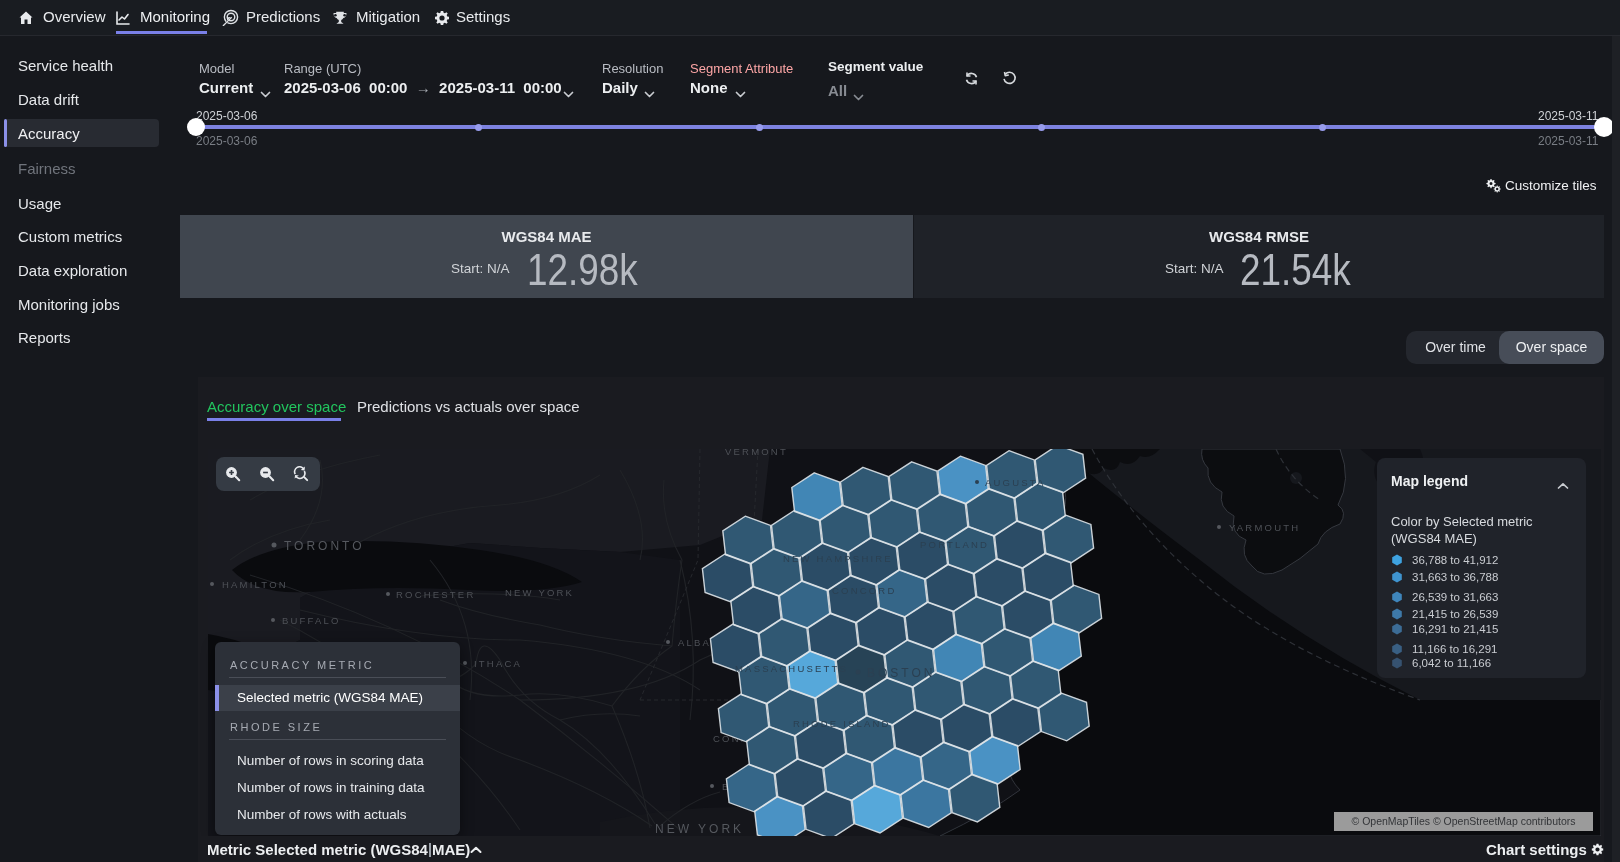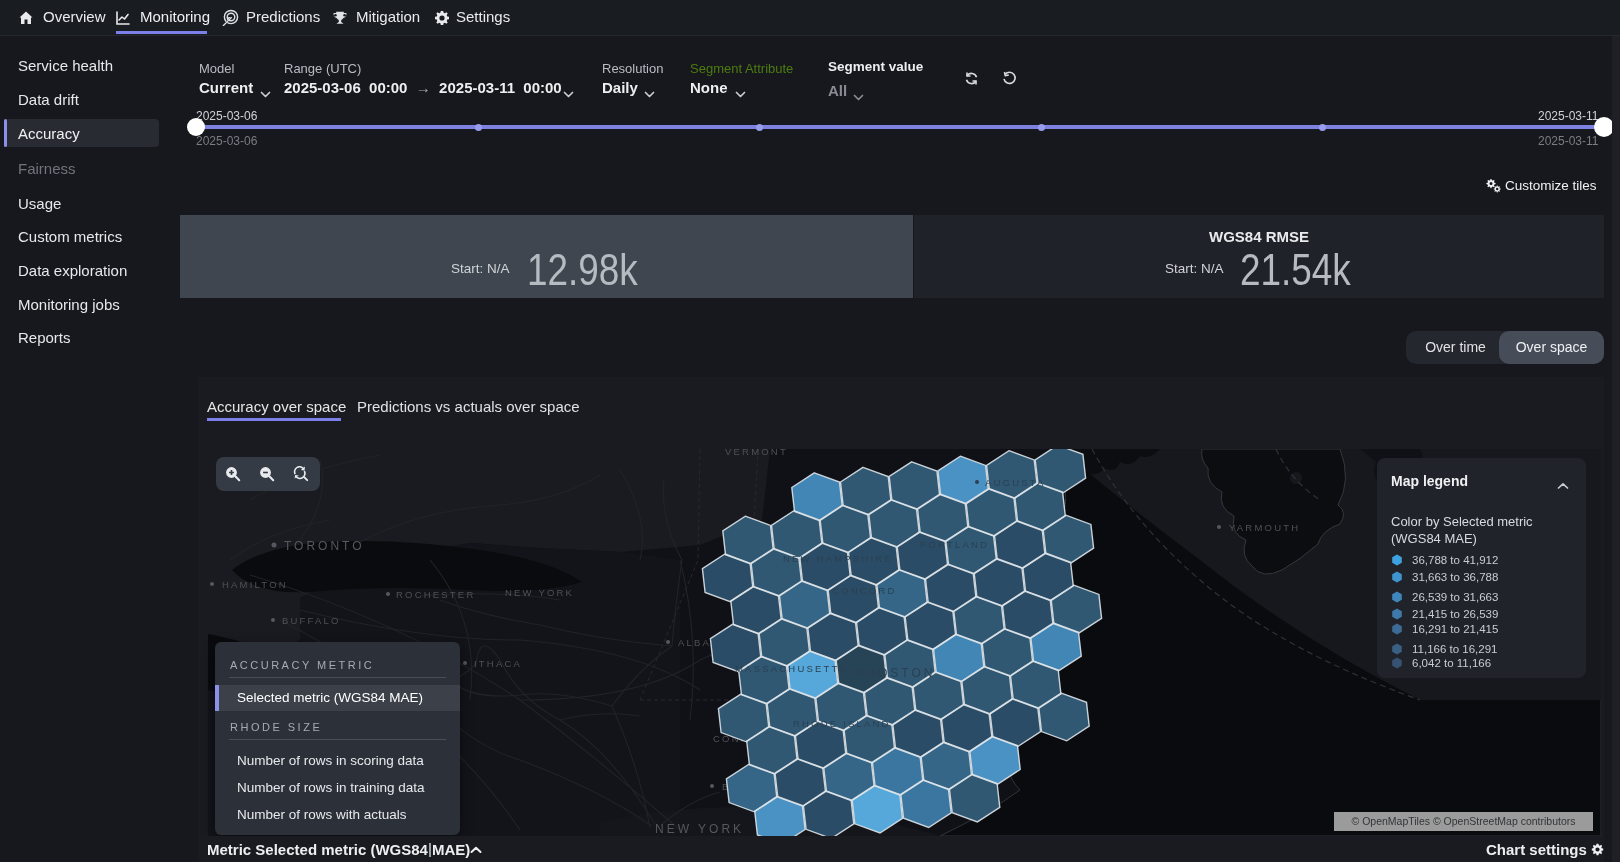--- a/index.html
+++ b/index.html
@@ -58,21 +58,21 @@
  <div class="abs" style="left:284px;top:61px;font-size:13px;color:#b9bcc3">Range (UTC)</div>
  <div class="abs" style="left:284px;top:79px;font-size:15px;font-weight:bold;color:#eceef0">2025-03-06&nbsp; 00:00&nbsp; <span style="font-weight:normal;color:#a9adb4">→</span>&nbsp; 2025-03-11&nbsp; 00:00</div>
  <div class="abs" style="left:563px;top:84px"><svg width="11" height="7" viewBox="0 0 11 7">
         <path d="M1.5 1.5 L5.5 5.5 L9.5 1.5" stroke="#c9ccd1" stroke-width="1.7" fill="none" stroke-linecap="round" stroke-linejoin="round"></path>
       </svg></div>
  <div class="abs" style="left:602px;top:61px;font-size:13px;color:#b9bcc3">Resolution</div>
  <div class="abs" style="left:602px;top:79px;font-size:15px;font-weight:bold;color:#eceef0">Daily</div>
  <div class="abs" style="left:644px;top:84px"><svg width="11" height="7" viewBox="0 0 11 7">
         <path d="M1.5 1.5 L5.5 5.5 L9.5 1.5" stroke="#c9ccd1" stroke-width="1.7" fill="none" stroke-linecap="round" stroke-linejoin="round"></path>
       </svg></div>
- <div class="abs" style="left:690px;top:61px;font-size:13px;color:#4d7c0f">Segment Attribute</div>
+ <div class="abs" style="left:690px;top:61px;font-size:13px;color:#fca5a5">Segment Attribute</div>
  <div class="abs" style="left:690px;top:79px;font-size:15px;font-weight:bold;color:#eceef0">None</div>
  <div class="abs" style="left:735px;top:84px"><svg width="11" height="7" viewBox="0 0 11 7">
         <path d="M1.5 1.5 L5.5 5.5 L9.5 1.5" stroke="#c9ccd1" stroke-width="1.7" fill="none" stroke-linecap="round" stroke-linejoin="round"></path>
       </svg></div>
  <div class="abs" style="left:828px;top:59px;font-size:13.5px;font-weight:bold;color:#eceef0">Segment value</div>
  <div class="abs" style="left:828px;top:82px;font-size:15px;font-weight:bold;color:#888c93">All</div>
  <div class="abs" style="left:853px;top:87px"><svg width="11" height="7" viewBox="0 0 11 7">
         <path d="M1.5 1.5 L5.5 5.5 L9.5 1.5" stroke="#888c93" stroke-width="1.7" fill="none" stroke-linecap="round" stroke-linejoin="round"></path>
       </svg></div>
  <div class="abs" style="left:964px;top:71px"><svg width="15" height="15" viewBox="0 0 15 15">
@@ -101,33 +101,34 @@
  <div class="abs" style="left:1485px;top:179px"><svg width="17" height="14" viewBox="0 0 17 14">
         <g fill="#eef0f2">
           <path d="M5.5 0 L6.5 0 L6.8 1.2 L7.8 1.6 L8.9 1 L9.6 1.7 L9 2.8 L9.4 3.8 L10.6 4.1 L10.6 5.1 L9.4 5.4 L9 6.4 L9.6 7.5 L8.9 8.2 L7.8 7.6 L6.8 8 L6.5 9.2 L5.5 9.2 L5.2 8 L4.2 7.6 L3.1 8.2 L2.4 7.5 L3 6.4 L2.6 5.4 L1.4 5.1 L1.4 4.1 L2.6 3.8 L3 2.8 L2.4 1.7 L3.1 1 L4.2 1.6 L5.2 1.2 Z M6 3.1 A1.5 1.5 0 1 0 6 6.1 A1.5 1.5 0 1 0 6 3.1 Z" fill-rule="evenodd"></path>
           <path d="M11.8 6.5 L12.6 6.5 L12.8 7.4 L13.6 7.7 L14.4 7.2 L15 7.8 L14.5 8.6 L14.8 9.4 L15.7 9.6 L15.7 10.4 L14.8 10.6 L14.5 11.4 L15 12.2 L14.4 12.8 L13.6 12.3 L12.8 12.6 L12.6 13.5 L11.8 13.5 L11.6 12.6 L10.8 12.3 L10 12.8 L9.4 12.2 L9.9 11.4 L9.6 10.6 L8.7 10.4 L8.7 9.6 L9.6 9.4 L9.9 8.6 L9.4 7.8 L10 7.2 L10.8 7.7 L11.6 7.4 Z M12.2 8.8 A1.2 1.2 0 1 0 12.2 11.2 A1.2 1.2 0 1 0 12.2 8.8 Z" fill-rule="evenodd"></path>
         </g>
       </svg></div>
  <div class="abs" style="left:1505px;top:178px;font-size:13.5px;font-weight:normal;color:#f0f1f3">Customize tiles</div>
 
  <div class="abs" style="left:180px;top:215px;width:733px;height:83px;background:#40464f"></div>
  <div class="abs" style="left:914px;top:215px;width:690px;height:83px;background:#1f2228"></div>
+ <div class="abs" style="left:180px;top:228px;width:733px;text-align:center;font-size:15px;font-weight:bold;color:#e8eaed">WGS84 MAE</div>
  <div class="abs" style="left:451px;top:261px;font-size:13.5px;color:#d0d3d7">Start: N/A</div>
  <div class="abs" style="left:527px;top:244px;font-size:45px;color:#b6bac1;letter-spacing:0px;transform:scaleX(0.82);transform-origin:0 0">12.98k</div>
  <div class="abs" style="left:914px;top:228px;width:690px;text-align:center;font-size:15px;font-weight:bold;color:#e8eaed">WGS84 RMSE</div>
  <div class="abs" style="left:1165px;top:261px;font-size:13.5px;color:#d0d3d7">Start: N/A</div>
  <div class="abs" style="left:1240px;top:244px;font-size:45px;color:#b6bac1;letter-spacing:0px;transform:scaleX(0.82);transform-origin:0 0">21.54k</div>
 
  <div class="abs" style="left:1406px;top:331px;width:198px;height:33px;background:#24272e;border-radius:10px"></div>
  <div class="abs" style="left:1499px;top:331px;width:105px;height:33px;background:#474d58;border-radius:10px"></div>
  <div class="abs" style="left:1406px;top:339px;width:99px;text-align:center;font-size:14px;color:#dfe1e5">Over time</div>
  <div class="abs" style="left:1499px;top:339px;width:105px;text-align:center;font-size:14px;color:#eef0f2">Over space</div>
 
  <div class="abs" style="left:198px;top:377px;width:1406px;height:485px;background:#1a1b20"></div>
- <div class="abs" style="left:207px;top:398px;font-size:15px;color:#e5e5e5">Accuracy over space</div>
+ <div class="abs" style="left:207px;top:398px;font-size:15px;color:#22c55e">Accuracy over space</div>
  <div class="abs" style="left:207px;top:417.5px;width:134px;height:3px;background:#7a80e8"></div>
  <div class="abs" style="left:357px;top:398px;font-size:15px;color:#dfe1e5">Predictions vs actuals over space</div>
 
 <svg style="position:absolute;left:208px;top:449px" width="1393" height="387" viewBox="208 449 1393 387">
  <defs>
   <clipPath id="mapclip">
           <rect x="208" y="449" width="1393" height="387"></rect>
         </clipPath>
  </defs>
  <g clip-path="url(#mapclip)">

